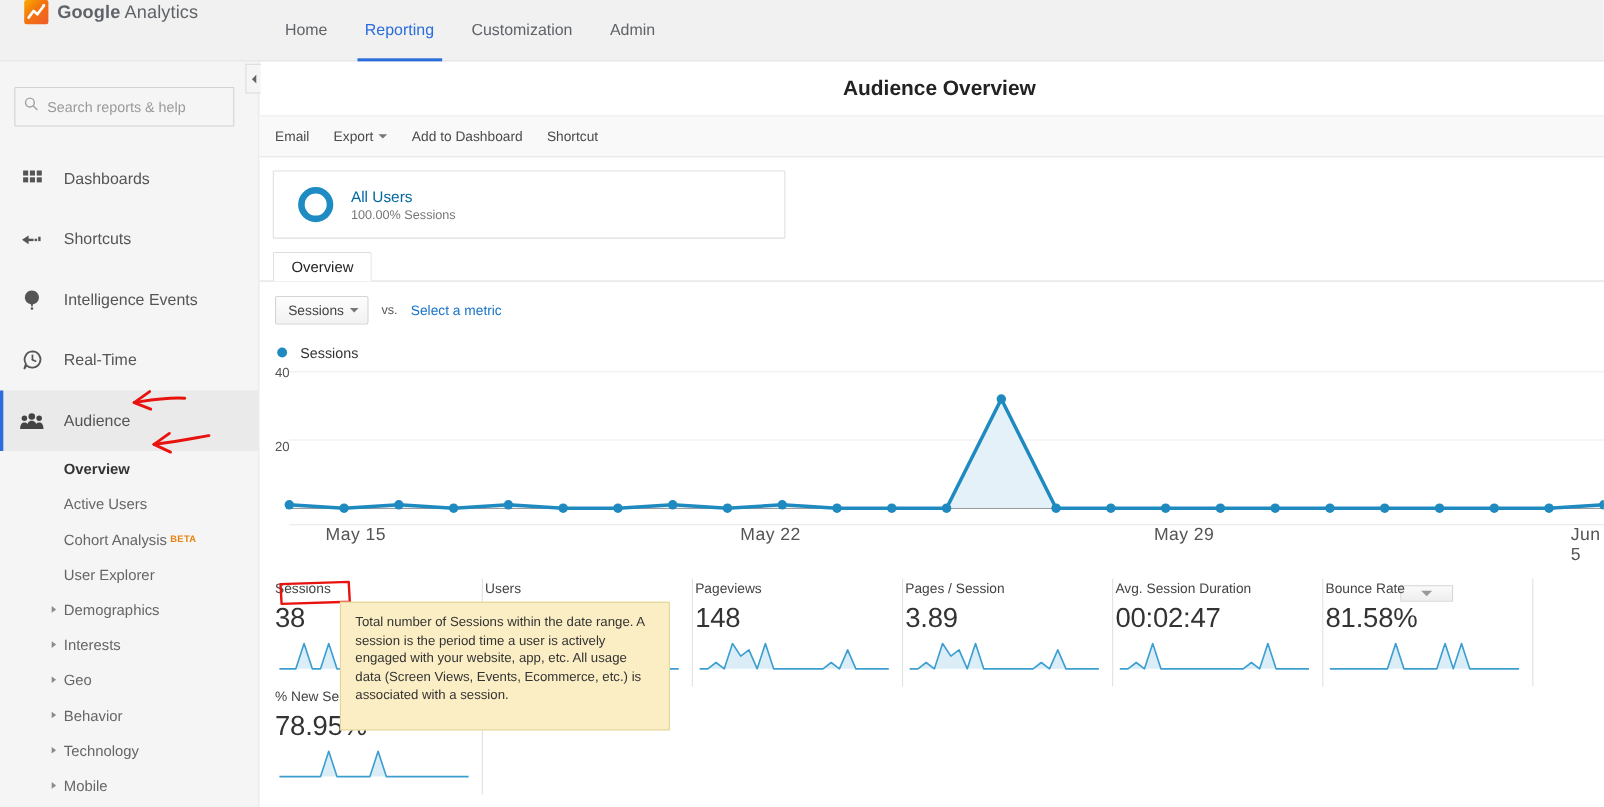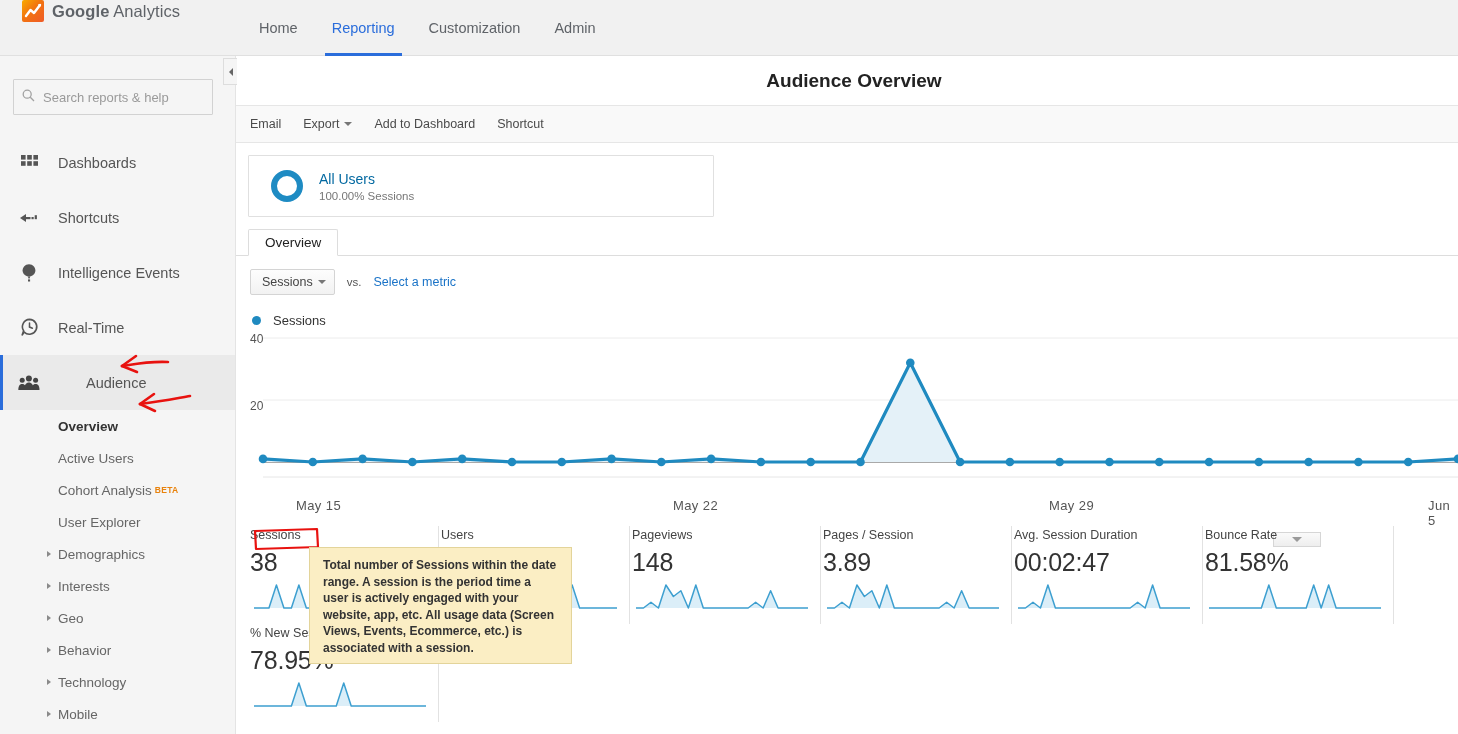--- a/index.html
+++ b/index.html
@@ -60,21 +60,21 @@
   }
   .search-box input::placeholder { color: #9a9a9a; }
 
   .nav-list { margin-top: 20px; }
   .nav-top {
     display: flex; align-items: center; height: 55px;
     padding-left: 18px; cursor: pointer; position: relative;
   }
   .nav-top .nic { width: 22px; height: 22px; flex: 0 0 auto; display:flex; align-items:center; justify-content:center; }
   .nav-top .nlabel { margin-left: 18px; font-size: 14.5px; color: #555; }
-  .nav-top.selected { background: #eaeaea; gap: 28px; }
+  .nav-top.selected { background: #eaeaea; }
   .nav-top.selected:before {
     content: ""; position: absolute; left: 0; top: 0; bottom: 0; width: 3px; background: #2a6ddb;
   }
   .nav-sub {
     display: flex; align-items: center; height: 32px;
     padding-left: 58px; font-size: 13.5px; color: #666; cursor: pointer; position: relative;
   }
   .nav-sub.current { color: #333; font-weight: 700; }
   .nav-sub .caret {
     position: absolute; left: 47px; top: 50%; transform: translateY(-50%);
@@ -153,21 +153,21 @@
 
   
   .legend { display: flex; align-items: center; padding: 18px 0 0 16px; }
   .dot { width: 9px; height: 9px; border-radius: 50%; background: #1f8ac0; }
   .legend span { margin-left: 12px; font-size: 13px; color: #333; }
 
   
   .chart-wrap { position: relative; margin-top: 8px; height: 160px; }
   .chart-svg { display: block; }
   .ylab { position: absolute; font-size: 12px; color: #555; left: 14px; }
-  .xlab { position: absolute; font-size: 13px; color: #555; letter-spacing: .4px; margin-top: 20px; }
+  .xlab { position: absolute; font-size: 16px; color: #555; letter-spacing: .4px; }
 
   .zoom-handle {
     position: absolute; left: 1037px; top: 476px; width: 48px; height: 15px;
     background: linear-gradient(#fafafa,#eeeeee); border: 1px solid #d6d6d6;
     display: flex; align-items: center; justify-content: center;
   }
   .zoom-handle i { width:0;height:0;border-top:5px solid #9a9a9a;border-left:5px solid transparent;border-right:5px solid transparent;}
 
   
   .cards {
@@ -181,24 +181,24 @@
   .mcard .mtitle { font-size: 12.5px; color: #444; }
   .mcard .mval { font-size: 25px; color: #333; margin-top: 6px; font-weight: 400; letter-spacing: -.2px; }
   .mcard .spark { position: absolute; left: 0; bottom: 12px; }
   .mcard.last { border-right: 1px solid #e2e2e2; }
 
   
   .annot { position: absolute; pointer-events: none; z-index: 40; }
 
   
   .tooltip {
-    position: absolute; left: 309px; top: 547px; width: 263px; height: 117px;
+    position: absolute; left: 309px; top: 547px; width: 300px; height: 117px;
     background: #fbeec4; border: 1px solid #e3d49a;
     font-size: 12px; color: #333; line-height: 16.5px;
-    padding: 9px 12px 0 13px; z-index: 50; font-weight: bold;
+    padding: 9px 12px 0 13px; z-index: 50;
   }
 </style>
 </head>
 <body>
 
 <div class="topbar">
   <div class="logo-wrap">
     <div class="logo-mark">
       <svg width="22" height="22" viewBox="0 0 22 22">
         <polyline points="4,16 8.5,10 12,13 18,5" fill="none" stroke="#fff" stroke-width="2.4" stroke-linecap="round" stroke-linejoin="round"></polyline>

